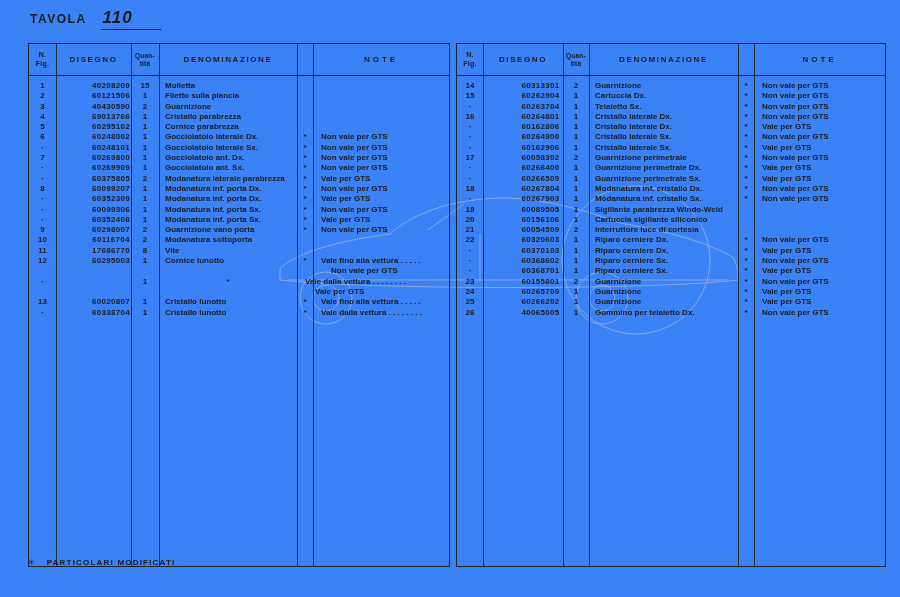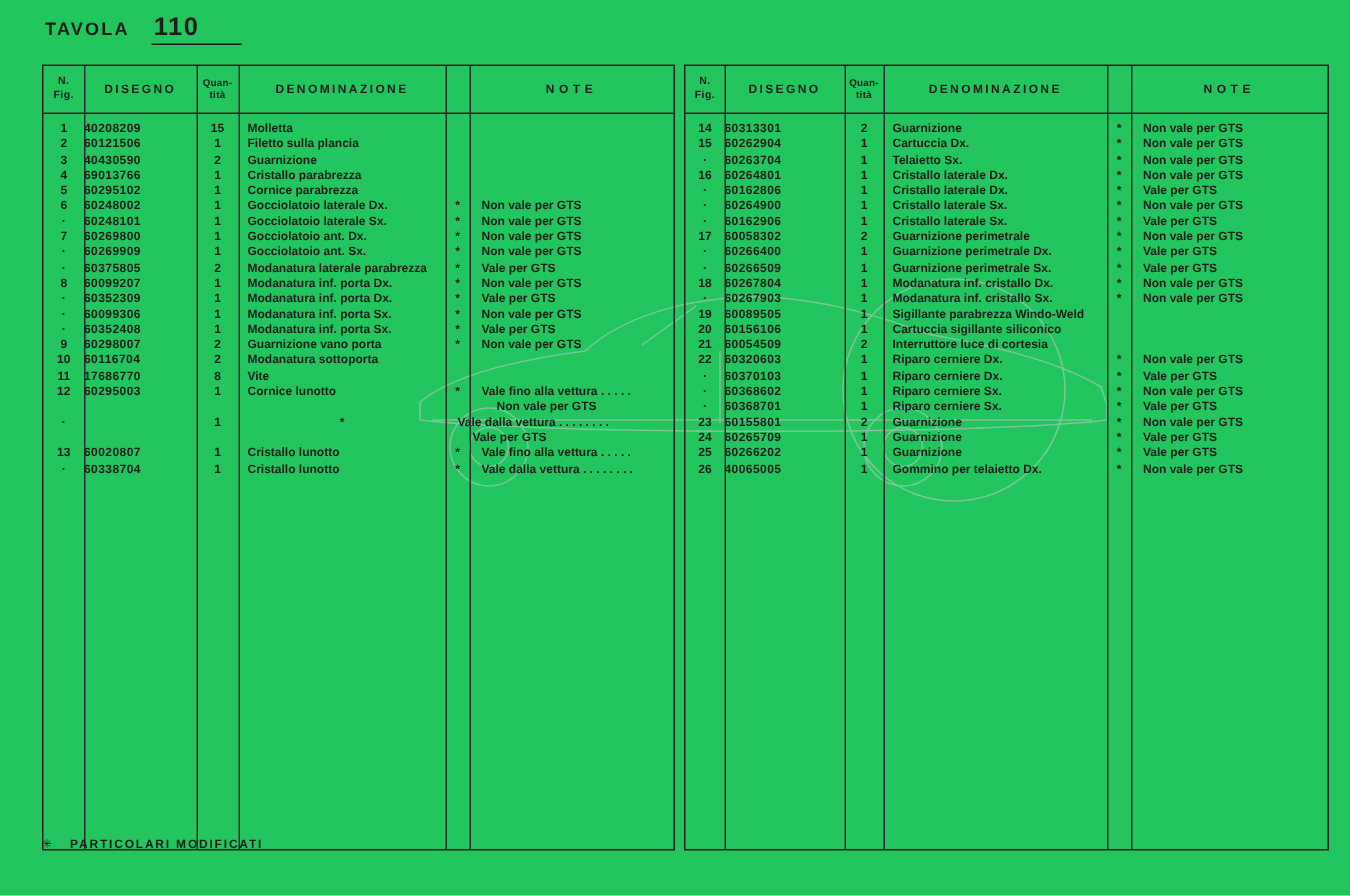--- a/index.html
+++ b/index.html
@@ -1,23 +1,23 @@
 <!DOCTYPE html>
 <html><head>
 <meta charset="utf-8">
 <style>
   html,body{margin:0;padding:0;background:#e8e8e8;}
   .page{
-    position:relative;width:900px;height:597px;background:#22c55e;
+    position:relative;width:900px;height:597px;background:#3b82f6;
     font-family:"Liberation Sans","DejaVu Sans",sans-serif;
     color:#1b1b1b;overflow:hidden;
   }
   .title{position:absolute;left:30px;top:8px;display:flex;align-items:baseline;gap:14px;z-index:2;}
   .title .t-label{font-size:12px;font-weight:bold;letter-spacing:1.5px;}
-  .title .t-num{font-size:17px;font-weight:bold;letter-spacing:1px;border-bottom:1.5px solid #1b1b1b;padding:0 28px 1px 2px;}
+  .title .t-num{font-size:17px;font-weight:bold;letter-spacing:1px;border-bottom:1.5px solid #1b1b1b;padding:0 28px 1px 2px;font-style:italic;}
   
   .watermark{position:absolute;left:268px;top:168px;z-index:0;pointer-events:none;}
   
   .tbl{position:absolute;top:43px;border:1.5px solid #222;z-index:1;background:transparent;}
   #left-table{left:28px;width:420px;height:522px;--cols:27px 75px 28px 138px 16px 1fr;}
   #right-table{left:456px;width:428px;height:522px;--cols:26px 80px 26px 149px 16px 1fr;}
   .thead{display:grid;grid-template-columns:var(--cols);height:31px;border-bottom:1px solid #222;}
   .thead .hc{display:flex;flex-direction:column;align-items:center;justify-content:center;line-height:1.15;}
   .h-small{font-size:7px;font-weight:bold;letter-spacing:.3px;}
   .h-qty{font-size:6.5px;font-weight:bold;letter-spacing:.2px;}
@@ -31,21 +31,21 @@
   #left-table .vline:nth-of-type(4){left:268px;}
   #left-table .vline:nth-of-type(5){left:284px;}
   #right-table .vline:nth-of-type(1){left:26px;}
   #right-table .vline:nth-of-type(2){left:106px;}
   #right-table .vline:nth-of-type(3){left:132px;}
   #right-table .vline:nth-of-type(4){left:281px;}
   #right-table .vline:nth-of-type(5){left:297px;}
   .row{display:grid;grid-template-columns:var(--cols);font-size:8px;font-weight:bold;line-height:10.3px;}
   .c{white-space:nowrap;}
   .c.fig{text-align:center;}
-  .c.disegno{text-align:left;letter-spacing:.3px;}
+  .c.disegno{text-align:center;letter-spacing:.3px;margin-left:35px;}
   .c.qty{text-align:center;}
   .c.den{padding-left:6px;overflow:visible;}
   .c.star{text-align:center;}
   .c.note{padding-left:8px;overflow:visible;}
   .note-line+.note-line{padding-left:10px;}
   .footnote{position:absolute;left:28px;top:558px;display:flex;align-items:center;gap:12px;z-index:2;}
   .footnote .fsym{font-size:8px;line-height:8px;}
   .footnote .ftext{font-size:8px;font-weight:bold;letter-spacing:1.2px;}
 </style>
 </head>

